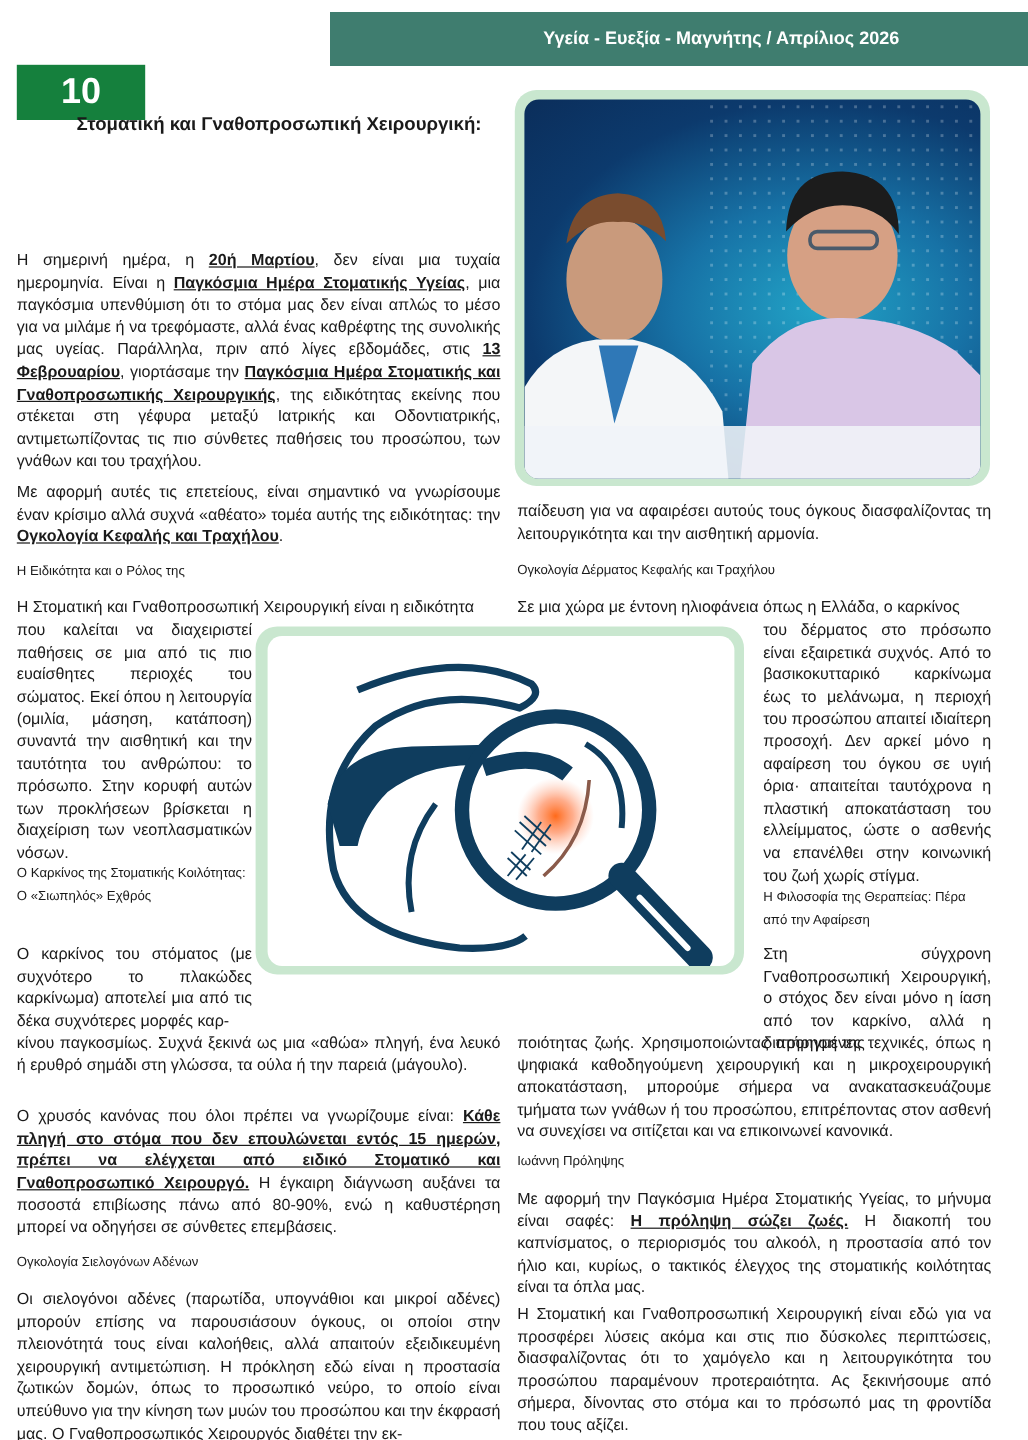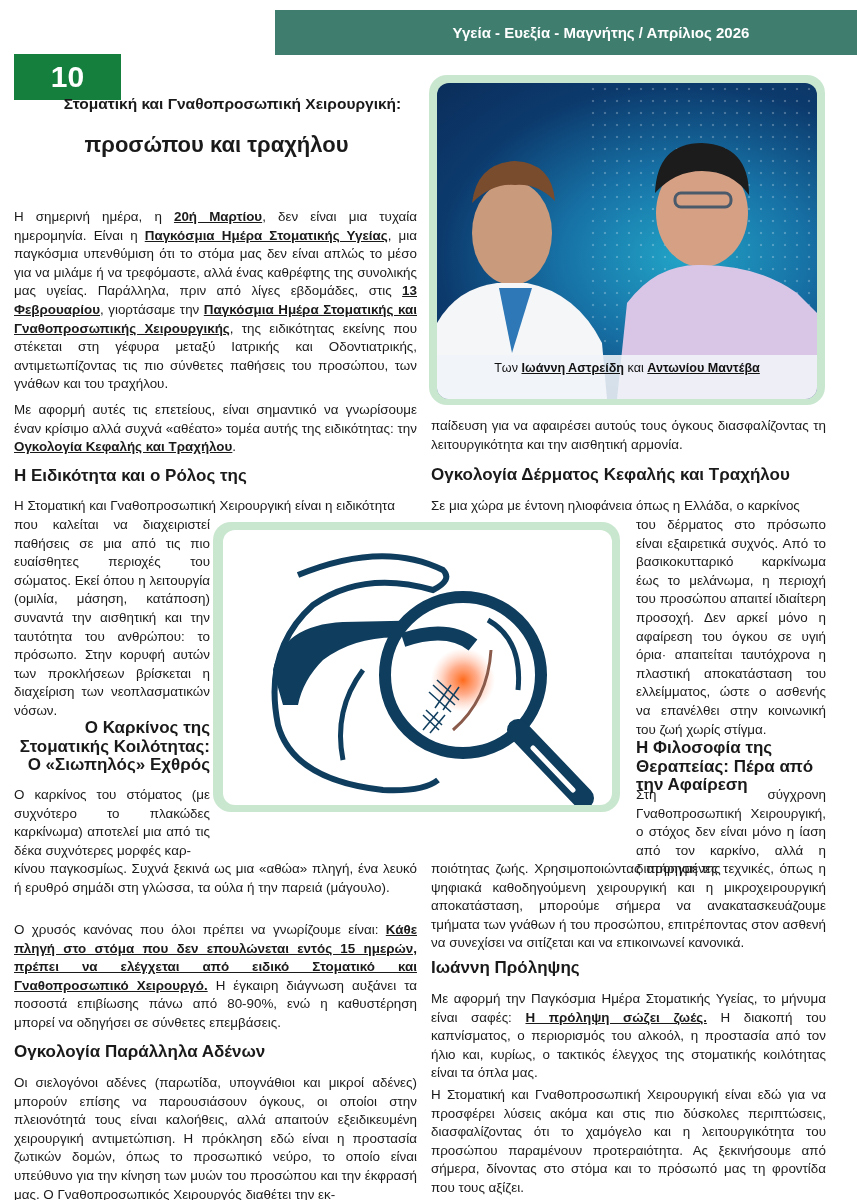--- a/index.html
+++ b/index.html
@@ -2,79 +2,77 @@
 <html><head>
 <meta charset="utf-8">
 <style>
   html,body{margin:0;padding:0;background:#fff;}
   body{width:857px;height:1200px;position:relative;overflow:hidden;font-family:"Liberation Sans",sans-serif;color:#1a1a1a;}
   .pagenum{position:absolute;left:14px;top:10px;width:107px;height:46px;background:#15803d;color:#fff;font-weight:bold;font-size:30px;display:flex;align-items:center;justify-content:center;margin-top:44px;}
   .runhead{position:absolute;left:275px;top:10px;width:652px;height:45px;background:#3f7d6f;color:#fff;font-weight:bold;font-size:15px;display:flex;align-items:center;justify-content:center;}
   .kicker{position:absolute;left:30px;top:95px;width:405px;text-align:center;font-weight:bold;font-size:15.5px;}
   .title{position:absolute;left:14px;top:127px;width:405px;text-align:center;font-weight:bold;font-size:22px;line-height:35px;}
   .p{position:absolute;font-size:13.4px;line-height:18.6px;text-align:justify;}
-  .h{position:absolute;font-size:17px;line-height:18.6px;font-weight:bold;}
+  .h{position:absolute;font-size:11px;line-height:18.6px;font-weight:normal;}
   b{font-weight:bold;text-decoration:underline;}
   .photo-frame{position:absolute;left:429px;top:75px;width:396px;height:330px;background:#c9e7cf;border-radius:18px;}
   .photo{position:absolute;left:437px;top:83px;width:380px;height:316px;border-radius:12px;overflow:hidden;
     background:radial-gradient(ellipse at 65% 55%,#22a4c7 0%,#1772a6 35%,#0c3a6d 70%,#0b2e5b 100%);}
   .dots{position:absolute;right:0;top:0;width:230px;height:260px;
     background-image:radial-gradient(circle,rgba(255,255,255,0.35) 1.2px,transparent 1.6px);background-size:12px 12px;opacity:.7;}
   .caption{position:absolute;left:0;bottom:0;width:100%;height:44px;background:rgba(240,244,248,0.88);text-align:center;font-size:12.6px;line-height:18px;padding-top:4px;box-sizing:border-box;color:#111;}
   .illus-frame{position:absolute;left:213px;top:522px;width:407px;height:290px;background:#c9e7cf;border-radius:18px;}
   .illus{position:absolute;left:223px;top:530px;width:389px;height:275px;background:#fff;border-radius:12px;overflow:hidden;}
 </style>
 </head>
 <body>
 
 <div class="pagenum">10</div>
 <div class="runhead">Υγεία - Ευεξία - Μαγνήτης / Απρίλιος 2026</div>
 
 <div class="kicker">Στοματική και Γναθοπροσωπική Χειρουργική:</div>
 <div class="title">
-  <div>προσώπου και τραχήλου</div>
 </div>
 
 <div class="photo-frame"></div>
 <div class="photo">
   <div class="dots"></div>
   <svg width="380" height="316" style="position:absolute;left:0;top:0">
 
     <ellipse cx="75" cy="150" rx="40" ry="52" fill="#c99a7c"></ellipse>
     <path d="M35 120 Q40 80 78 78 Q115 80 118 118 Q100 100 78 102 Q55 100 35 120Z" fill="#7a4c2e"></path>
     <path d="M0 316 L0 240 Q20 205 60 200 L90 200 Q140 210 165 260 L170 316Z" fill="#f4f6f8"></path>
     <path d="M62 205 L75 270 L95 205Z" fill="#2f78b7"></path>
 
     <ellipse cx="265" cy="130" rx="46" ry="54" fill="#d6a084"></ellipse>
     <path d="M218 110 Q220 60 265 60 Q312 62 312 112 Q295 88 265 88 Q238 88 218 110Z" fill="#1c1c1c"></path>
     <rect x="238" y="110" width="56" height="14" rx="6" fill="none" stroke="#4a5a6a" stroke-width="3"></rect>
     <path d="M180 316 L190 220 Q220 180 265 182 Q320 182 360 210 L380 230 L380 316Z" fill="#d9c6e6"></path>
   </svg>
   <div class="caption">
-    <div><span>Των </span><b>Ιωάννη Αστρείδη</b><span> και </span><b>Αντωνίου Μαντέβα</b></div>
   </div>
 </div>
 
 <div class="p" style="left:14px;top:208px;width:403px;"><span>Η σημερινή ημέρα, η </span><b>20ή Μαρτίου</b><span>, δεν είναι μια τυχαία ημερομηνία. Είναι η </span><b>Παγκόσμια Ημέρα Στοματικής Υγείας</b><span>, μια παγκόσμια υπενθύμιση ότι το στόμα μας δεν είναι απλώς το μέσο για να μιλάμε ή να τρεφόμαστε, αλλά ένας καθρέφτης της συνολικής μας υγείας. Παράλληλα, πριν από λίγες εβδομάδες, στις </span><b>13 Φεβρουαρίου</b><span>, γιορτάσαμε την </span><b>Παγκόσμια Ημέρα Στοματικής και Γναθοπροσωπικής Χειρουργικής</b><span>, της ειδικότητας εκείνης που στέκεται στη γέφυρα μεταξύ Ιατρικής και Οδοντιατρικής, αντιμετωπίζοντας τις πιο σύνθετες παθήσεις του προσώπου, των γνάθων και του τραχήλου.</span></div>
 
 <div class="p" style="left:14px;top:401px;width:403px;"><span>Με αφορμή αυτές τις επετείους, είναι σημαντικό να γνωρίσουμε έναν κρίσιμο αλλά συχνά «αθέατο» τομέα αυτής της ειδικότητας: την </span><b>Ογκολογία Κεφαλής και Τραχήλου</b><span>.</span></div>
 
 <div class="h" style="left:14px;top:467px;width:403px;">Η Ειδικότητα και ο Ρόλος της</div>
 
 <div class="p" style="left:14px;top:497px;width:403px;">Η Στοματική και Γναθοπροσωπική Χειρουργική είναι η ειδικότητα</div>
 <div class="p" style="left:14px;top:516px;width:196px;">που καλείται να διαχειριστεί παθήσεις σε μια από τις πιο ευαίσθητες περιοχές του σώματος. Εκεί όπου η λειτουργία (ομιλία, μάσηση, κατάποση) συναντά την αισθητική και την ταυτότητα του ανθρώπου: το πρόσωπο. Στην κορυφή αυτών των προκλήσεων βρίσκεται η διαχείριση των νεοπλασματικών νόσων.</div>
 
-<div class="h" style="left:14px;top:719px;width:196px;text-align:right;">Ο Καρκίνος της Στοματικής Κοιλότητας: Ο «Σιωπηλός» Εχθρός</div>
+<div class="h" style="left:14px;top:719px;width:196px;">Ο Καρκίνος της Στοματικής Κοιλότητας: Ο «Σιωπηλός» Εχθρός</div>
 
 <div class="p" style="left:14px;top:786px;width:196px;">Ο καρκίνος του στόματος (με συχνότερο το πλακώδες καρκίνωμα) αποτελεί μια από τις δέκα συχνότερες μορφές καρ-</div>
 <div class="p" style="left:14px;top:860px;width:403px;">κίνου παγκοσμίως. Συχνά ξεκινά ως μια «αθώα» πληγή, ένα λευκό ή ερυθρό σημάδι στη γλώσσα, τα ούλα ή την παρειά (μάγουλο).</div>
 
 <div class="p" style="left:14px;top:921px;width:403px;"><span>Ο χρυσός κανόνας που όλοι πρέπει να γνωρίζουμε είναι: </span><b>Κάθε πληγή στο στόμα που δεν επουλώνεται εντός 15 ημερών, πρέπει να ελέγχεται από ειδικό Στοματικό και Γναθοπροσωπικό Χειρουργό.</b><span> Η έγκαιρη διάγνωση αυξάνει τα ποσοστά επιβίωσης πάνω από 80-90%, ενώ η καθυστέρηση μπορεί να οδηγήσει σε σύνθετες επεμβάσεις.</span></div>
 
-<div class="h" style="left:14px;top:1043px;width:403px;">Ογκολογία Παράλληλα Αδένων</div>
+<div class="h" style="left:14px;top:1043px;width:403px;">Ογκολογία Σιελογόνων Αδένων</div>
 
 <div class="p" style="left:14px;top:1074px;width:403px;">Οι σιελογόνοι αδένες (παρωτίδα, υπογνάθιοι και μικροί αδένες) μπορούν επίσης να παρουσιάσουν όγκους, οι οποίοι στην πλειονότητά τους είναι καλοήθεις, αλλά απαιτούν εξειδικευμένη χειρουργική αντιμετώπιση. Η πρόκληση εδώ είναι η προστασία ζωτικών δομών, όπως το προσωπικό νεύρο, το οποίο είναι υπεύθυνο για την κίνηση των μυών του προσώπου και την έκφρασή μας. Ο Γναθοπροσωπικός Χειρουργός διαθέτει την εκ-</div>
 
 <div class="illus-frame"></div>
 <div class="illus">
   <svg width="389" height="275" viewBox="0 0 389 275">
     <defs>
       <radialGradient id="lesion" cx="50%" cy="50%" r="50%">
         <stop offset="0%" stop-color="#ff6a1a"></stop>
         <stop offset="45%" stop-color="#ff8a5a" stop-opacity="0.7"></stop>

